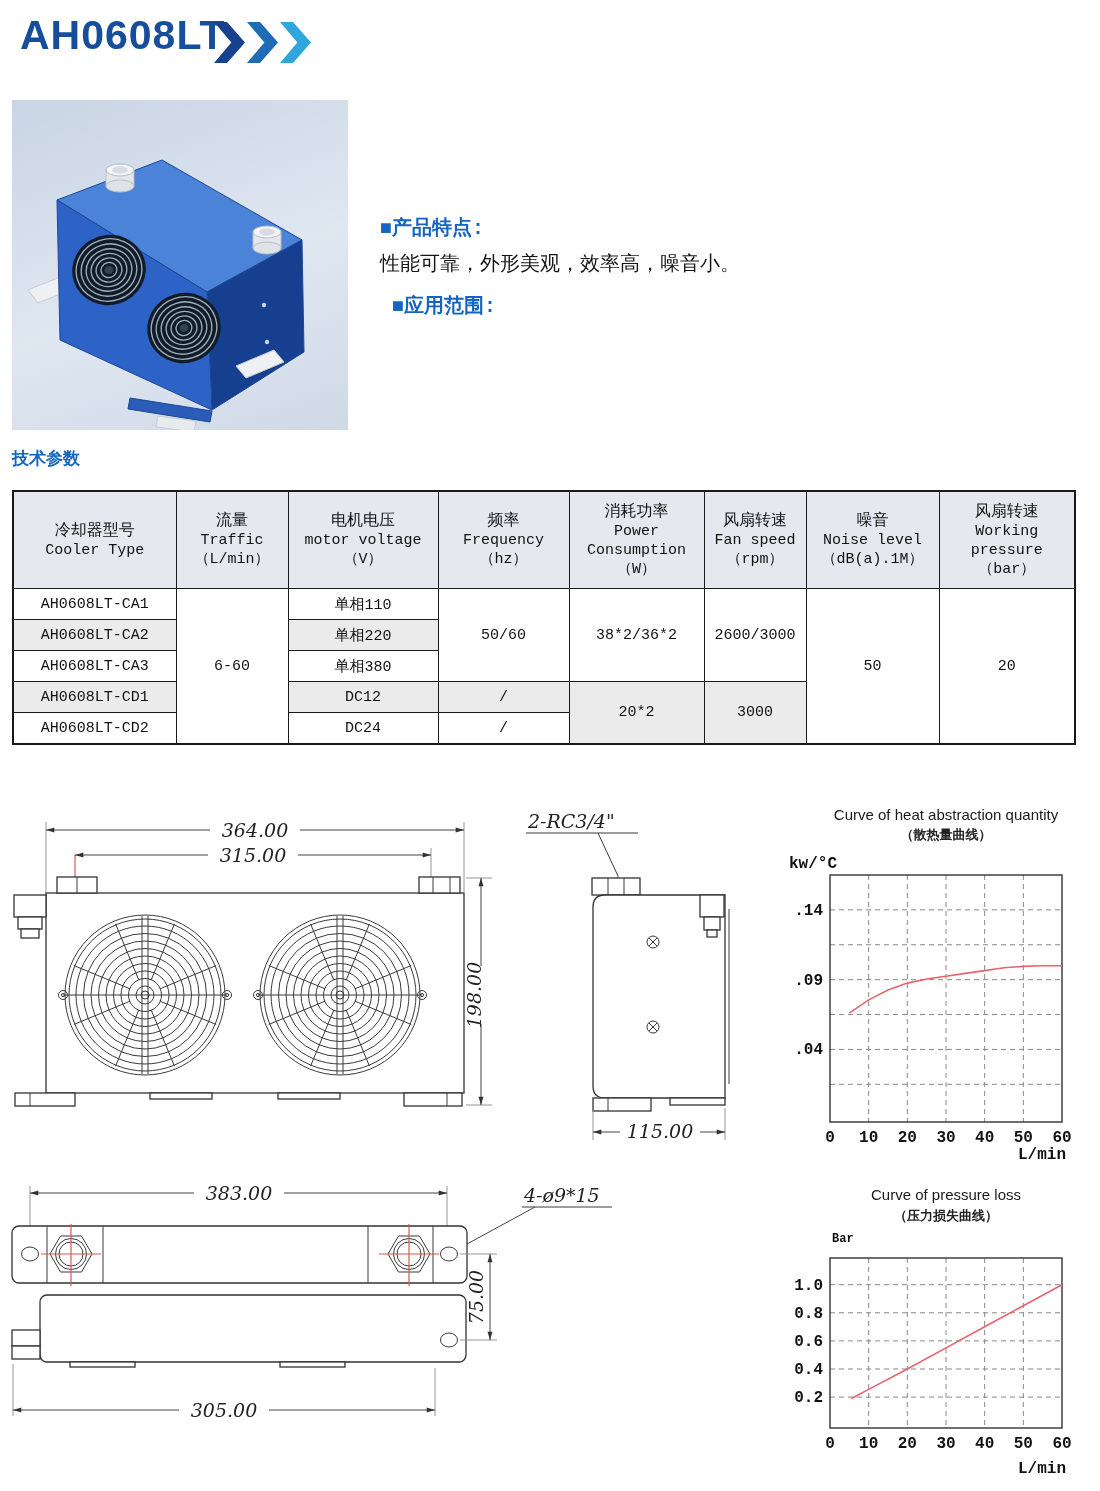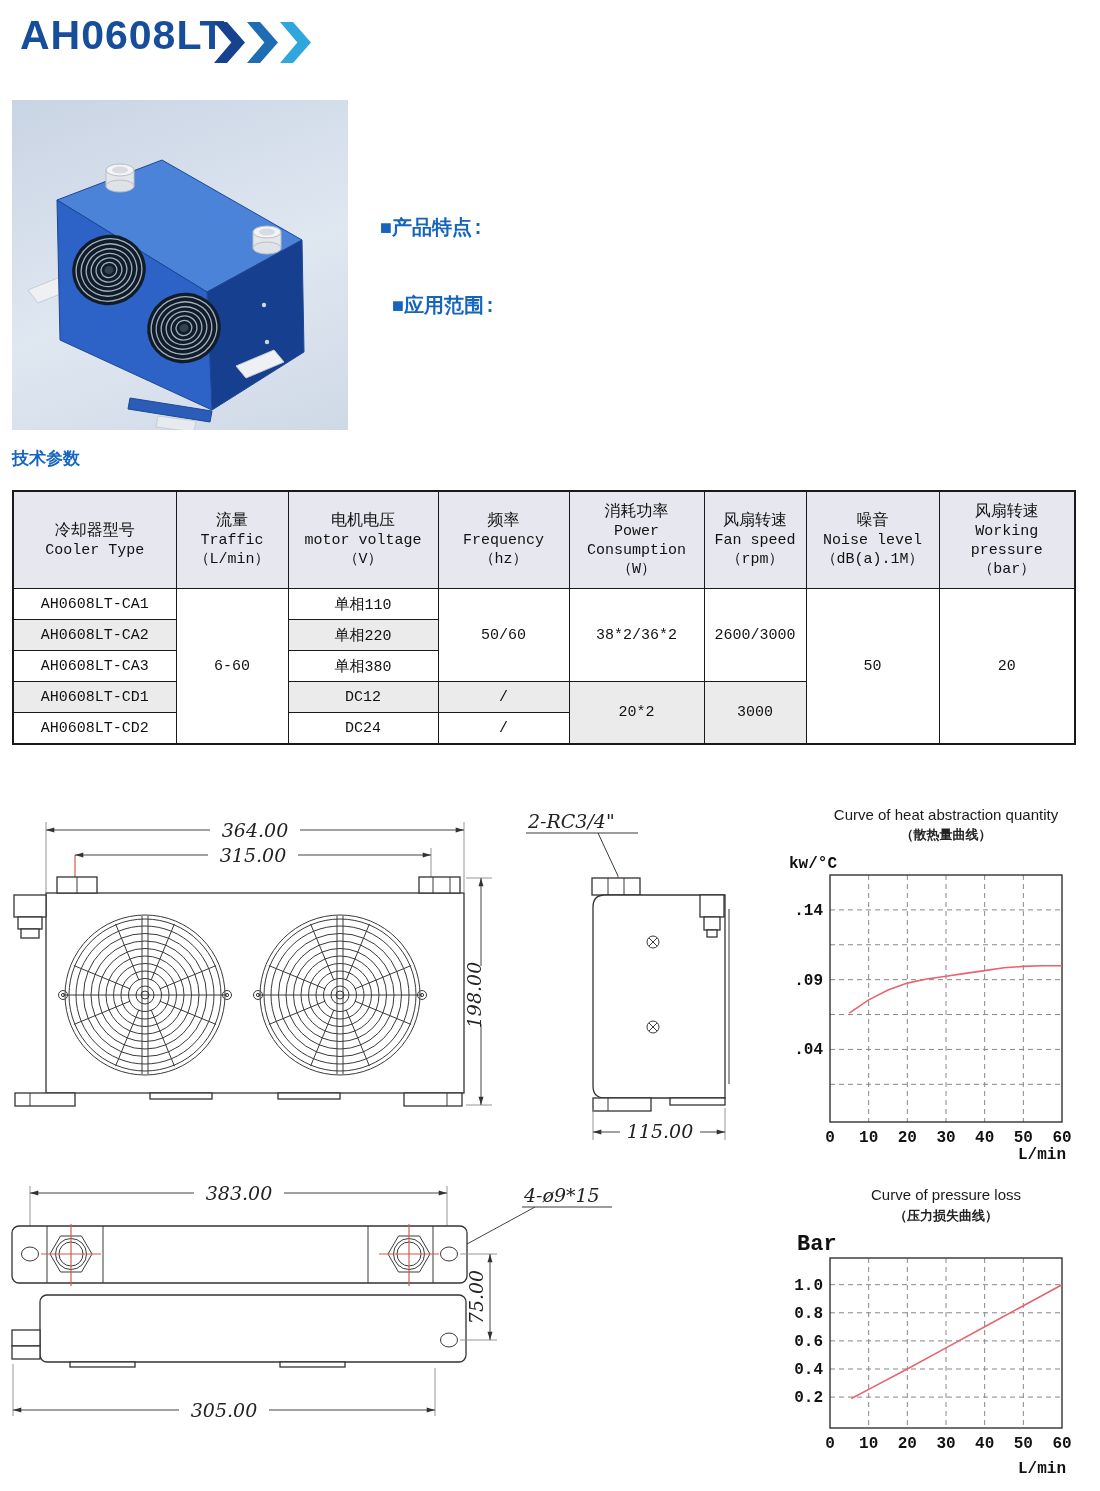--- a/index.html
+++ b/index.html
@@ -110,20 +110,21 @@
       <circle cx="252" cy="205" r="2.2" fill="#cdd6e2"></circle>
       <circle cx="255" cy="242" r="2.2" fill="#cdd6e2"></circle>
 
       <polygon points="118,298 200,311 198,322 116,309" fill="#2a5cb8" stroke="#1d4796"></polygon>
       <polygon points="224,266 262,250 272,262 234,278" fill="#eef0f3" stroke="#c6ccd4"></polygon>
       <polygon points="146,316 184,321 182,332 144,327" fill="#e8ebee" stroke="#c6ccd4"></polygon>
     </svg>
   </div>
 
   <div class="abs feat-h" style="left:380px;top:214px;">■产品特点:</div>
+  <div class="abs feat-t" style="left:380px;top:250px;">性能可靠，外形美观，效率高，噪音小。</div>
   <div class="abs feat-h" style="left:380px;top:292px;margin-left:12px;">■应用范围:</div>
 
   <div class="abs sec-h" style="left:12px;top:447px;">技术参数</div>
 
   <table id="spec" class="abs" style="left:12px;top:490px;">
     <colgroup>
       <col style="width:163px">
         <col style="width:112px">
         <col style="width:150px">
         <col style="width:131px">
@@ -416,21 +417,21 @@
       <text x="228.33333333333334" y="270" class="tick" text-anchor="middle">50</text>
       <text x="267" y="270" class="tick" text-anchor="middle">60</text>
       <text x="28" y="182.43502824858754" class="tick" text-anchor="end">0.04</text>
       <text x="28" y="112.66101694915255" class="tick" text-anchor="end">0.09</text>
       <text x="28" y="42.8870056497175" class="tick" text-anchor="end">0.14</text>
     </svg>
   <div class="abs axlab" style="left:1018px;top:1146px;">L/min</div>
 
   <div class="abs ctitle" style="left:790px;top:1186px;width:312px;">Curve of pressure loss</div>
   <div class="abs csub" style="left:790px;top:1207px;width:312px;">（压力损失曲线）</div>
-  <div class="abs axlab" style="left:797px;top:1232px;font-size:22px;">Bar</div>
+  <div class="abs axlab" style="left:832px;top:1232px;font-size:12px;">Bar</div>
   <svg class="abs" style="left:795px;top:1252px;" width="302" height="208" viewBox="0 0 302 208">
       <line x1="73.66666666666666" y1="6" x2="73.66666666666666" y2="176" class="grid"></line>
       <line x1="112.33333333333333" y1="6" x2="112.33333333333333" y2="176" class="grid"></line>
       <line x1="151" y1="6" x2="151" y2="176" class="grid"></line>
       <line x1="189.66666666666666" y1="6" x2="189.66666666666666" y2="176" class="grid"></line>
       <line x1="228.33333333333334" y1="6" x2="228.33333333333334" y2="176" class="grid"></line>
       <line x1="35" y1="145.0909090909091" x2="267" y2="145.0909090909091" class="grid"></line>
       <line x1="35" y1="116.99173553719007" x2="267" y2="116.99173553719007" class="grid"></line>
       <line x1="35" y1="88.89256198347107" x2="267" y2="88.89256198347107" class="grid"></line>
       <line x1="35" y1="60.793388429752056" x2="267" y2="60.793388429752056" class="grid"></line>

